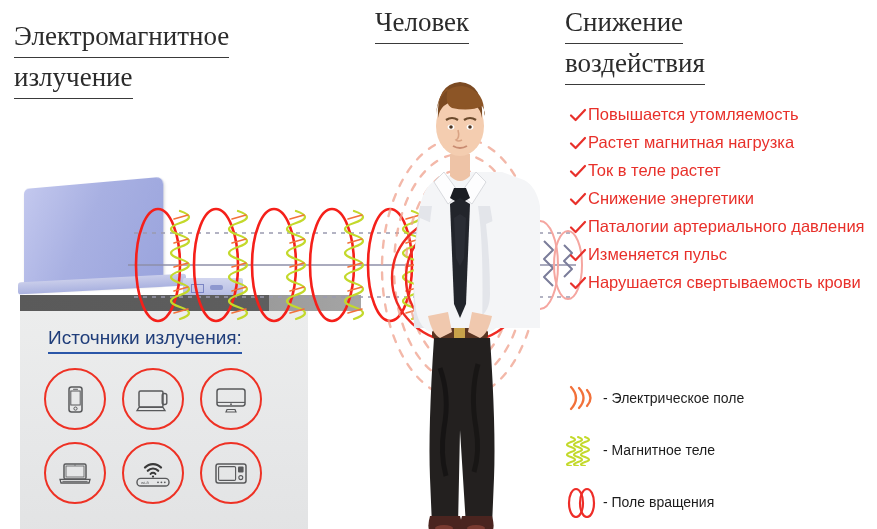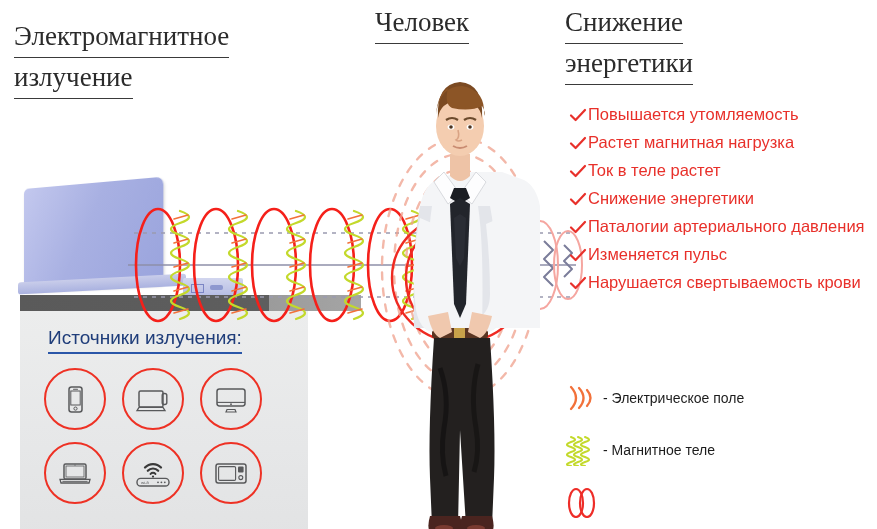--- a/index.html
+++ b/index.html
@@ -100,21 +100,21 @@
 
   <div class="heading" id="h-emr">
     <span class="hl">Электромагнитное</span>
     <span class="hl">излучение</span>
   </div>
   <div class="heading" id="h-man">
     <span class="hl">Человек</span>
   </div>
   <div class="heading" id="h-res">
     <span class="hl">Снижение</span>
-    <span class="hl">энергетики</span>
+    <span class="hl">воздействия</span>
   </div>
 
   <div class="scene">
 
     <div class="laptop-screen"></div>
     <div class="laptop-base"></div>
     <div class="laptop-pad">
       <i class="k1"></i>
         <i class="k2"></i>
     </div>
@@ -422,17 +422,18 @@
         </g>
       </svg>
       <div class="legend-text">- Магнитное теле</div>
     </div>
 
     <div class="legend-row">
       <svg class="legend-ico" viewBox="0 0 34 32">
         <ellipse cx="11" cy="17" rx="7" ry="14" fill="none" stroke="#ee2d28" stroke-width="2.2"></ellipse>
         <ellipse cx="22" cy="17" rx="7" ry="14" fill="none" stroke="#ee2d28" stroke-width="2.2"></ellipse>
       </svg>
+      <div class="legend-text">- Поле вращения</div>
     </div>
 
   </div>
 
 </div>
 
 </body></html>

